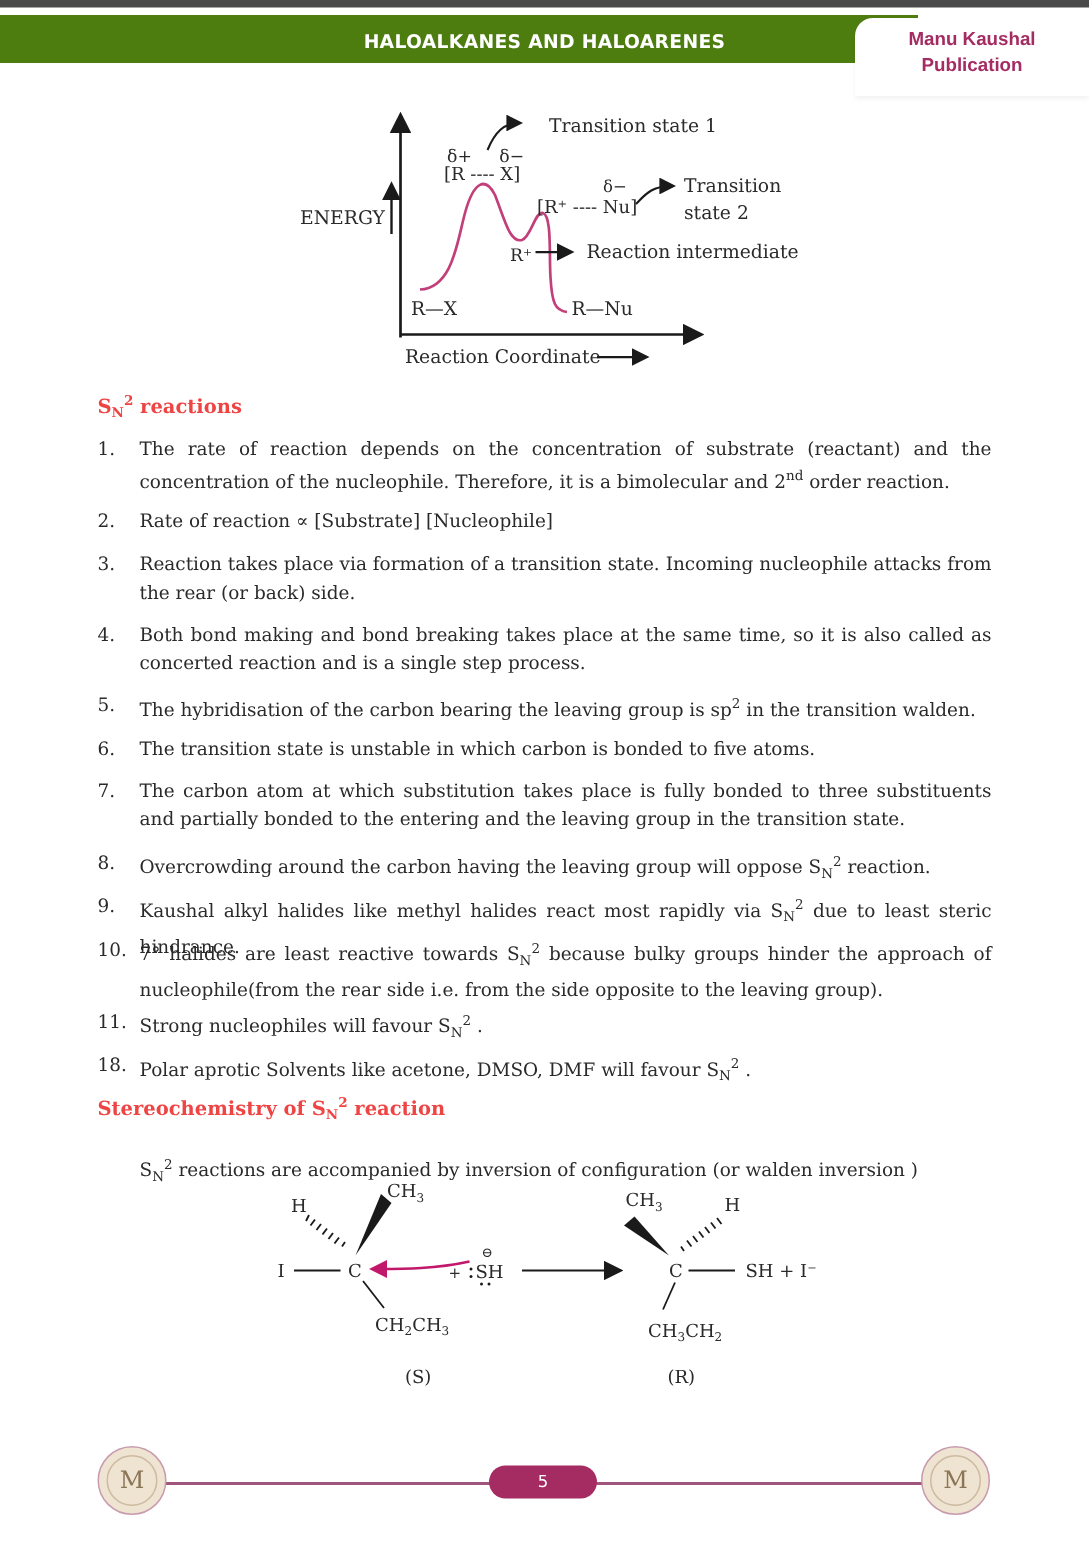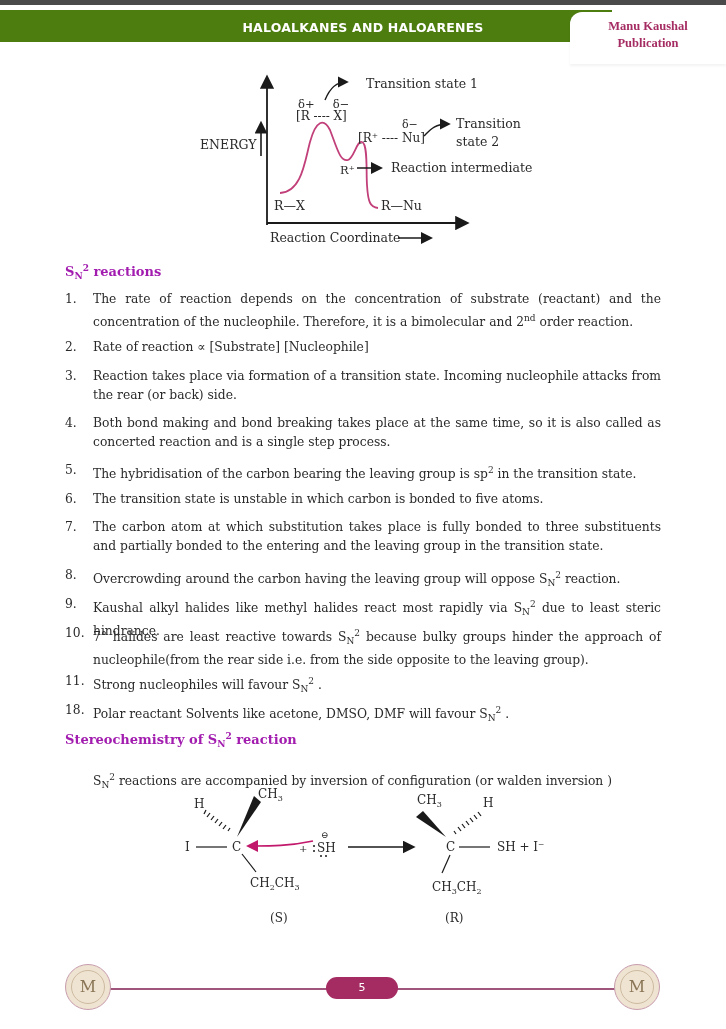--- a/index.html
+++ b/index.html
@@ -6,24 +6,24 @@
   body { width:726px; height:1029px; background:#fff; position:relative; overflow:hidden;
          font-family:"DejaVu Serif","Liberation Serif",serif; color:#2a2a2a; }
   .topbar-dark { position:absolute; left:0; top:0; width:726px; height:5px; background:#4a4a4a; }
   .header { position:absolute; left:0; top:10px; width:612px; height:32px; background:#4d7c0f; }
   .header-title { position:absolute; left:0; width:726px; top:10px; text-align:center;
                   font-family:"DejaVu Sans","Liberation Sans",sans-serif; font-weight:bold;
                   font-size:12.5px; color:#fff; letter-spacing:0.2px; }
   .pub-tab { position:absolute; left:570px; top:12px; width:156px; height:52px; background:#fff;
              border-radius:12px 12px 0 0; box-shadow:0 2px 3px rgba(0,0,0,0.05); }
   .pub-text { position:absolute; left:0; width:156px; top:6px; text-align:center;
-              font-family:Liberation Serif, serif; font-weight:bold;
+              font-family:Liberation Sans, sans-serif; font-weight:bold;
               font-size:12.5px; color:#a52c62; line-height:17px; }
   .diagram { position:absolute; left:190px; top:60px; width:350px; height:200px; }
-  .section-h { position:absolute; left:65px; font-weight:bold; color:#a21caf; font-size:13px; }
+  .section-h { position:absolute; left:65px; font-weight:bold; color:#ef4444; font-size:13px; }
   .section-h sub, .li sub, .intro sub { font-size:9px; vertical-align:-3px; }
   .section-h sup, .li sup, .intro sup { font-size:9px; vertical-align:5px; }
   .list { position:absolute; left:65px; top:290px; width:600px; }
   .li { position:absolute; left:0; width:600px; font-size:12.3px; line-height:19px; }
   .li .num { position:absolute; left:0; top:0; }
   .li .txt { position:absolute; left:28px; width:568px; text-align:justify; }
   .intro { position:absolute; left:93px; top:760px; font-size:12.3px;margin-top:12px; }
   .mol { position:absolute; left:170px; top:780px; width:380px; height:150px; }
   .footer-line { position:absolute; left:110px; top:988px; width:510px; height:1.5px; background:#a0557c; }
   .page-pill { position:absolute; left:326px; top:977px; width:72px; height:22px; border-radius:11px;
@@ -101,21 +101,21 @@
   <div class="li" style="top:77px;">
     <span class="num">3.</span>
     <span class="txt">Reaction takes place via formation of a transition state. Incoming nucleophile attacks from the rear (or back) side.</span>
   </div>
   <div class="li" style="top:124px;">
     <span class="num">4.</span>
     <span class="txt">Both bond making and bond breaking takes place at the same time, so it is also called as concerted reaction and is a single step process.</span>
   </div>
   <div class="li" style="top:171px;">
     <span class="num">5.</span>
-    <span class="txt"><span>The hybridisation of the carbon bearing the leaving group is sp</span><sup>2</sup><span> in the transition state.</span></span>
+    <span class="txt"><span>The hybridisation of the carbon bearing the leaving group is sp</span><sup>2</sup><span> in the transition walden.</span></span>
   </div>
   <div class="li" style="top:200px;">
     <span class="num">6.</span>
     <span class="txt">The transition state is unstable in which carbon is bonded to five atoms.</span>
   </div>
   <div class="li" style="top:228px;">
     <span class="num">7.</span>
     <span class="txt">The carbon atom at which substitution takes place is fully bonded to three substituents and partially bonded to the entering and the leaving group in the transition state.</span>
   </div>
   <div class="li" style="top:276px;">
@@ -129,21 +129,21 @@
   <div class="li" style="top:334px;">
     <span class="num">10.</span>
     <span class="txt"><span>7° halides are least reactive towards S</span><sub>N</sub><sup>2</sup><span> because bulky groups hinder the approach of nucleophile(from the rear side i.e. from the side opposite to the leaving group).</span></span>
   </div>
   <div class="li" style="top:382px;">
     <span class="num">11.</span>
     <span class="txt"><span>Strong nucleophiles will favour S</span><sub>N</sub><sup>2</sup><span> .</span></span>
   </div>
   <div class="li" style="top:411px;">
     <span class="num">18.</span>
-    <span class="txt"><span>Polar reactant Solvents like acetone, DMSO, DMF will favour S</span><sub>N</sub><sup>2</sup><span> .</span></span>
+    <span class="txt"><span>Polar aprotic Solvents like acetone, DMSO, DMF will favour S</span><sub>N</sub><sup>2</sup><span> .</span></span>
   </div>
 </div>
 
 <div class="section-h" style="top:731px;"><span>Stereochemistry of S</span><sub>N</sub><sup>2</sup><span> reaction</span></div>
 
 <div class="intro"><span>S</span><sub>N</sub><sup>2</sup><span> reactions are accompanied by inversion of configuration (or walden inversion )</span></div>
 
 <svg class="mol" viewBox="0 0 380 150" width="380" height="150">
   <defs>
     <marker id="ahb" markerWidth="10" markerHeight="10" refX="8" refY="5" orient="auto">

